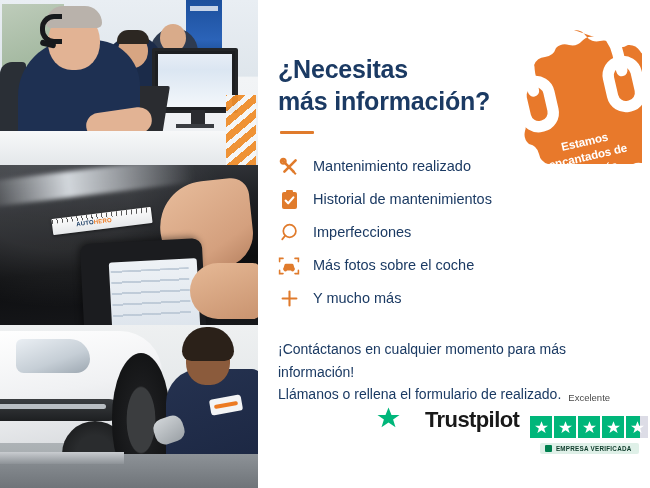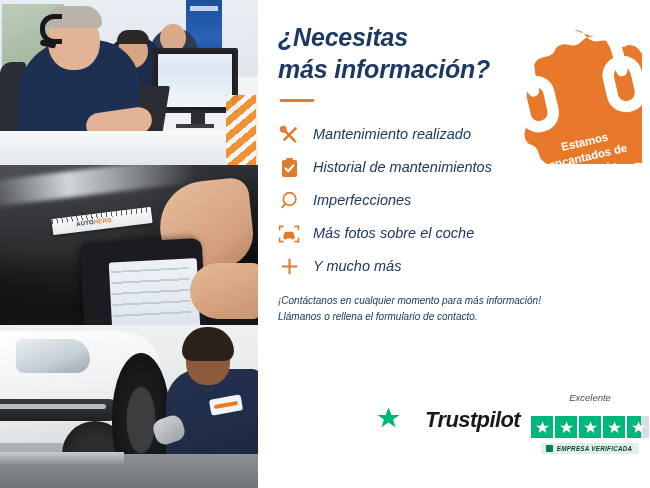--- a/index.html
+++ b/index.html
@@ -264,22 +264,21 @@
   }
   .p3-lift {
     position:absolute; left:0; bottom:24px; width:124px; height:12px;
     background: linear-gradient(180deg,#c9ccd0 0%, #8d9297 100%);
   }
 
   
   .content {
     position: relative;
     flex: 1 1 auto;
-    padding: 22px 20px 0 20px;
-    font-style: italic;
+    padding: 54px 20px 0 20px;
   }
   .heading {
     color: #1b3a63;
     font-size: 25px;
     font-weight: bold;
     line-height: 1.26;
     letter-spacing: -.2px;
     max-width: 240px;
   }
   .rule {
@@ -302,23 +301,23 @@
     flex: 0 0 22px;
   }
   .feature-label {
     color: #1b3a63;
     font-size: 14.5px;
     line-height: 1.1;
   }
 
   
   .para {
-    margin-top: 10px;
+    margin-top: 23px;
     color: #1b3a63;
-    font-size: 10px;
+    font-size: 14px;
     line-height: 1.62;
     max-width: 360px;
   }
 
   
   .trust {
     position: absolute;
     left: 118px;
     bottom: 34px;
     display: flex;
@@ -521,21 +520,21 @@
               <path d="M2.6 9.5 H16.4"></path>
             </g>
           </svg>
         </span>
         <span class="feature-label">Y mucho más</span>
       </li>
     </ul>
 
     <p class="para">
       <span>¡Contáctanos en cualquier momento para más información!</span><br>
-      <span>Llámanos o rellena el formulario de contacto.</span>
+      <span>Llámanos o rellena el formulario de realizado.</span>
     </p>
 
     <div class="trust">
       <div class="tp-brand">
         <span>
           <svg width="25" height="24" viewBox="0 0 24 24">
             <path d="M12 1.6 L15 9 L23 9 L16.6 13.6 L19 21.2 L12 16.4 L5 21.2 L7.4 13.6 L1 9 L9 9 Z" fill="#00b67a"></path>
           </svg>
         </span>
         <span class="tp-name">Trustpilot</span>

